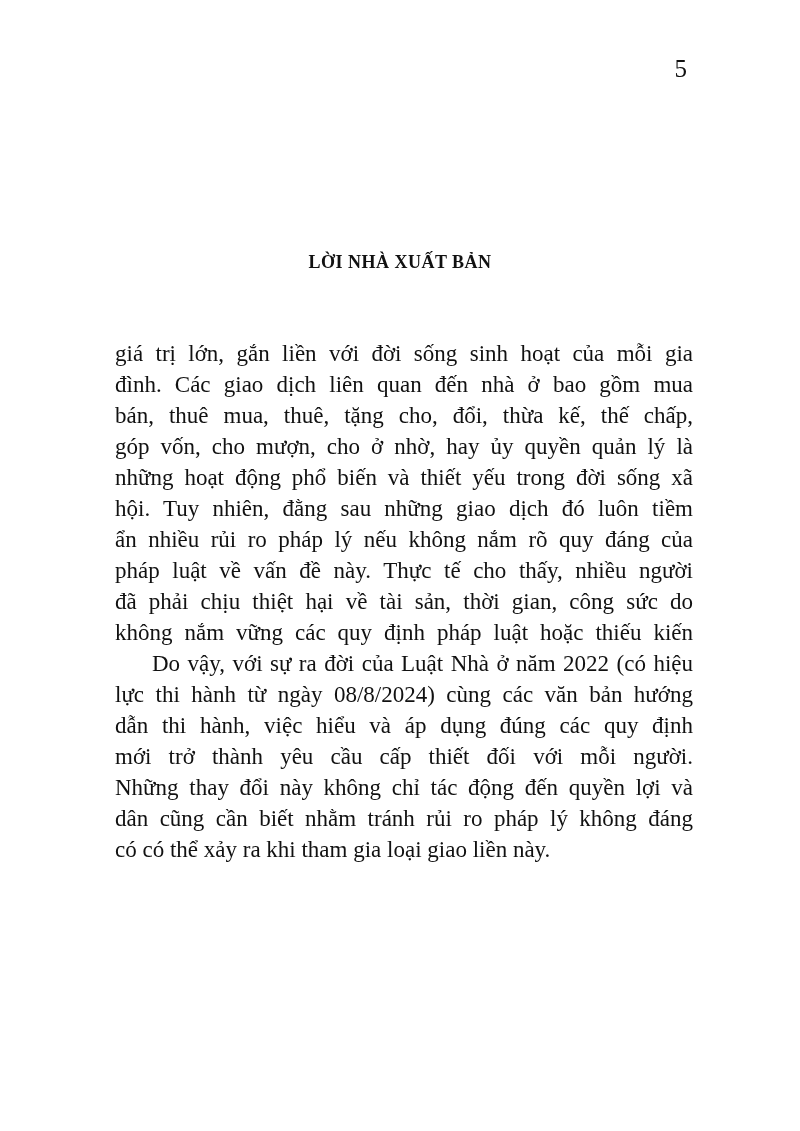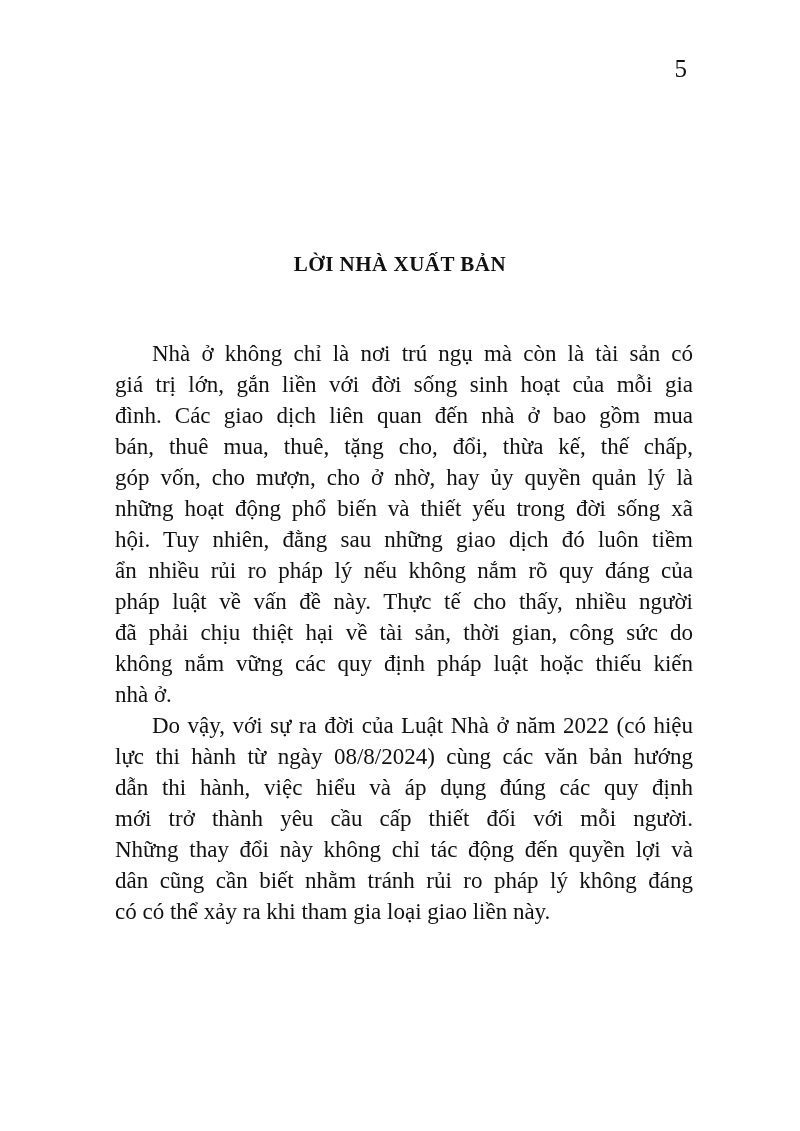--- a/index.html
+++ b/index.html
@@ -25,21 +25,21 @@
     line-height: 28px;
     text-align: right;
   }
   .heading {
     position: absolute;
     top: 252px;
     left: 0;
     width: 100%;
     margin: 0;
     text-align: center;
-    font-size: 21px;
+    font-size: 18px;
     font-weight: bold;
     letter-spacing: 0.5px;
   }
   .body-text {
     position: absolute;
     top: 338px;
     left: 115px;
     width: 578px;
     font-size: 23px;
     line-height: 31px;
@@ -58,32 +58,30 @@
     text-align-last: left;
   }
 </style>
 </head>
 <body>
 
 <div class="page">
   <div class="page-number">5</div>
   <h1 class="heading">LỜI NHÀ XUẤT BẢN</h1>
   <div class="body-text">
-      <div class="line first">Nhà ở không chỉ là nơi trú ngụ mà còn là tài sản có</div>
       <div class="line">giá trị lớn, gắn liền với đời sống sinh hoạt của mỗi gia</div>
       <div class="line">đình. Các giao dịch liên quan đến nhà ở bao gồm mua</div>
       <div class="line">bán, thuê mua, thuê, tặng cho, đổi, thừa kế, thế chấp,</div>
       <div class="line">góp vốn, cho mượn, cho ở nhờ, hay ủy quyền quản lý là</div>
       <div class="line">những hoạt động phổ biến và thiết yếu trong đời sống xã</div>
       <div class="line">hội. Tuy nhiên, đằng sau những giao dịch đó luôn tiềm</div>
       <div class="line">ẩn nhiều rủi ro pháp lý nếu không nắm rõ quy đáng của</div>
       <div class="line">pháp luật về vấn đề này. Thực tế cho thấy, nhiều người</div>
       <div class="line">đã phải chịu thiệt hại về tài sản, thời gian, công sức do</div>
       <div class="line">không nắm vững các quy định pháp luật hoặc thiếu kiến</div>
-      <div class="line last">nhà ở.</div>
       <div class="line first">Do vậy, với sự ra đời của Luật Nhà ở năm 2022 (có hiệu</div>
       <div class="line">lực thi hành từ ngày 08/8/2024) cùng các văn bản hướng</div>
       <div class="line">dẫn thi hành, việc hiểu và áp dụng đúng các quy định</div>
       <div class="line">mới trở thành yêu cầu cấp thiết đối với mỗi người.</div>
       <div class="line">Những thay đổi này không chỉ tác động đến quyền lợi và</div>
       <div class="line">dân cũng cần biết nhằm tránh rủi ro pháp lý không đáng</div>
       <div class="line last">có có thể xảy ra khi tham gia loại giao liền này.</div>
     </div>
 </div>
 

